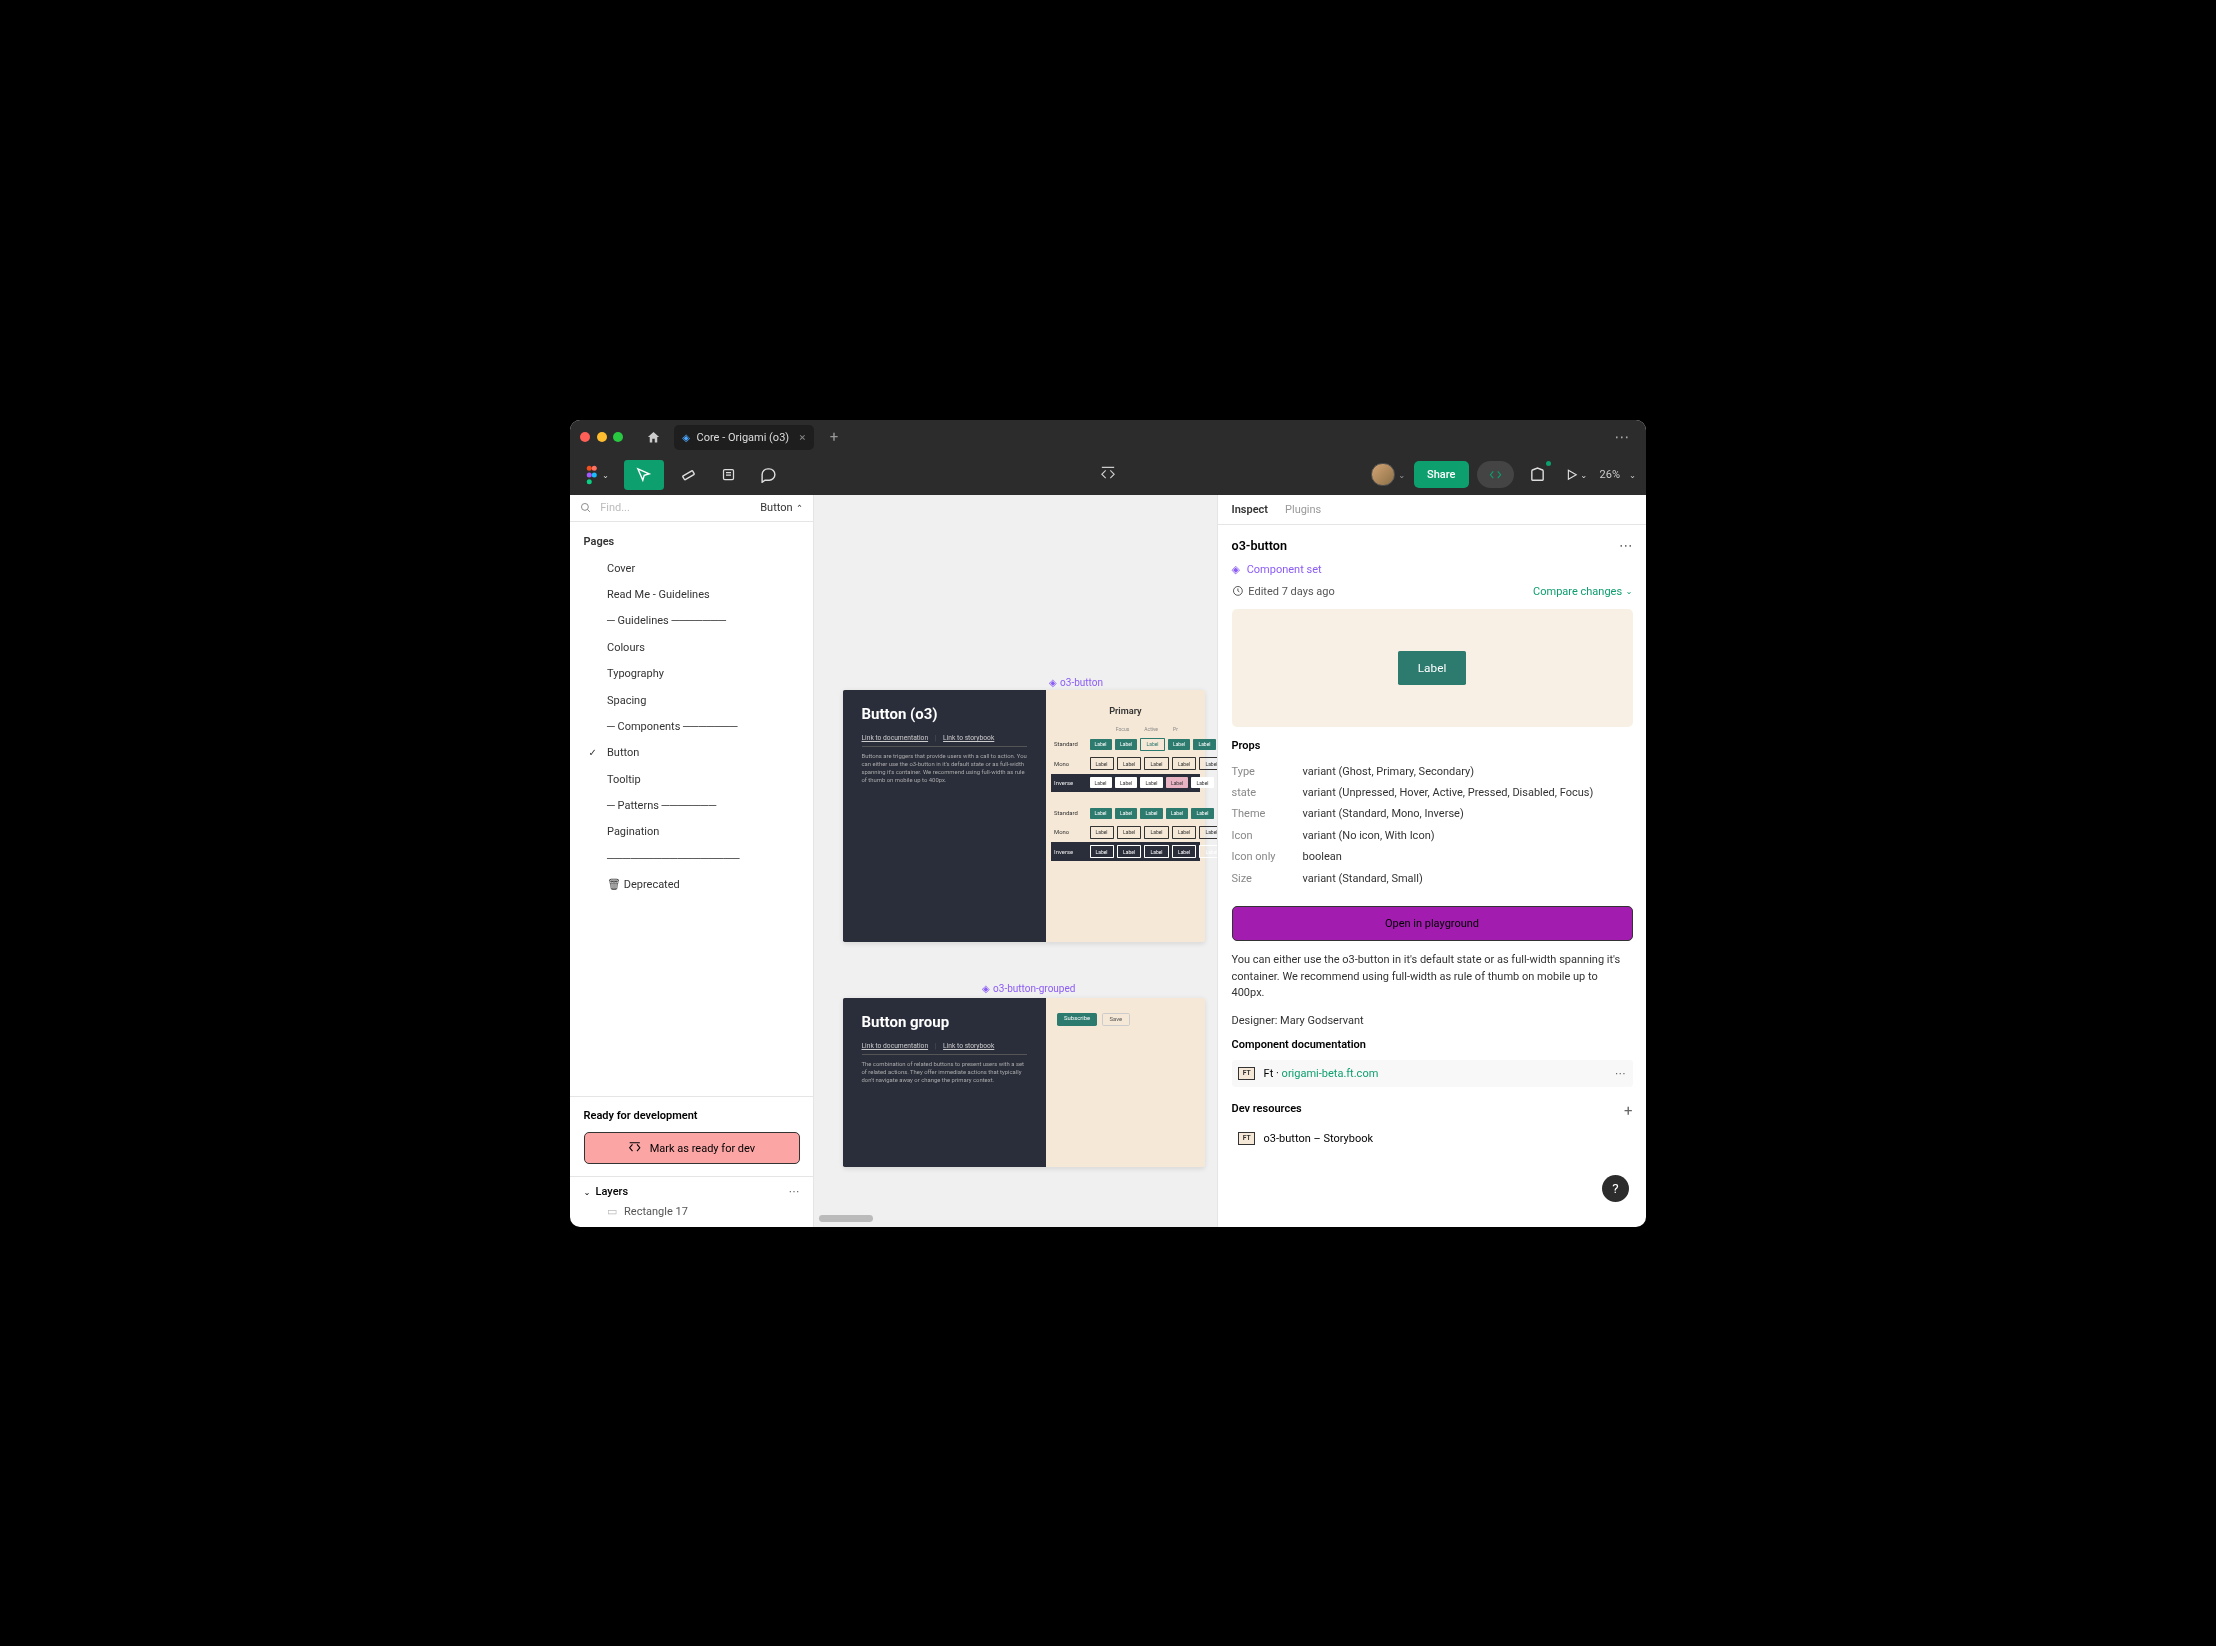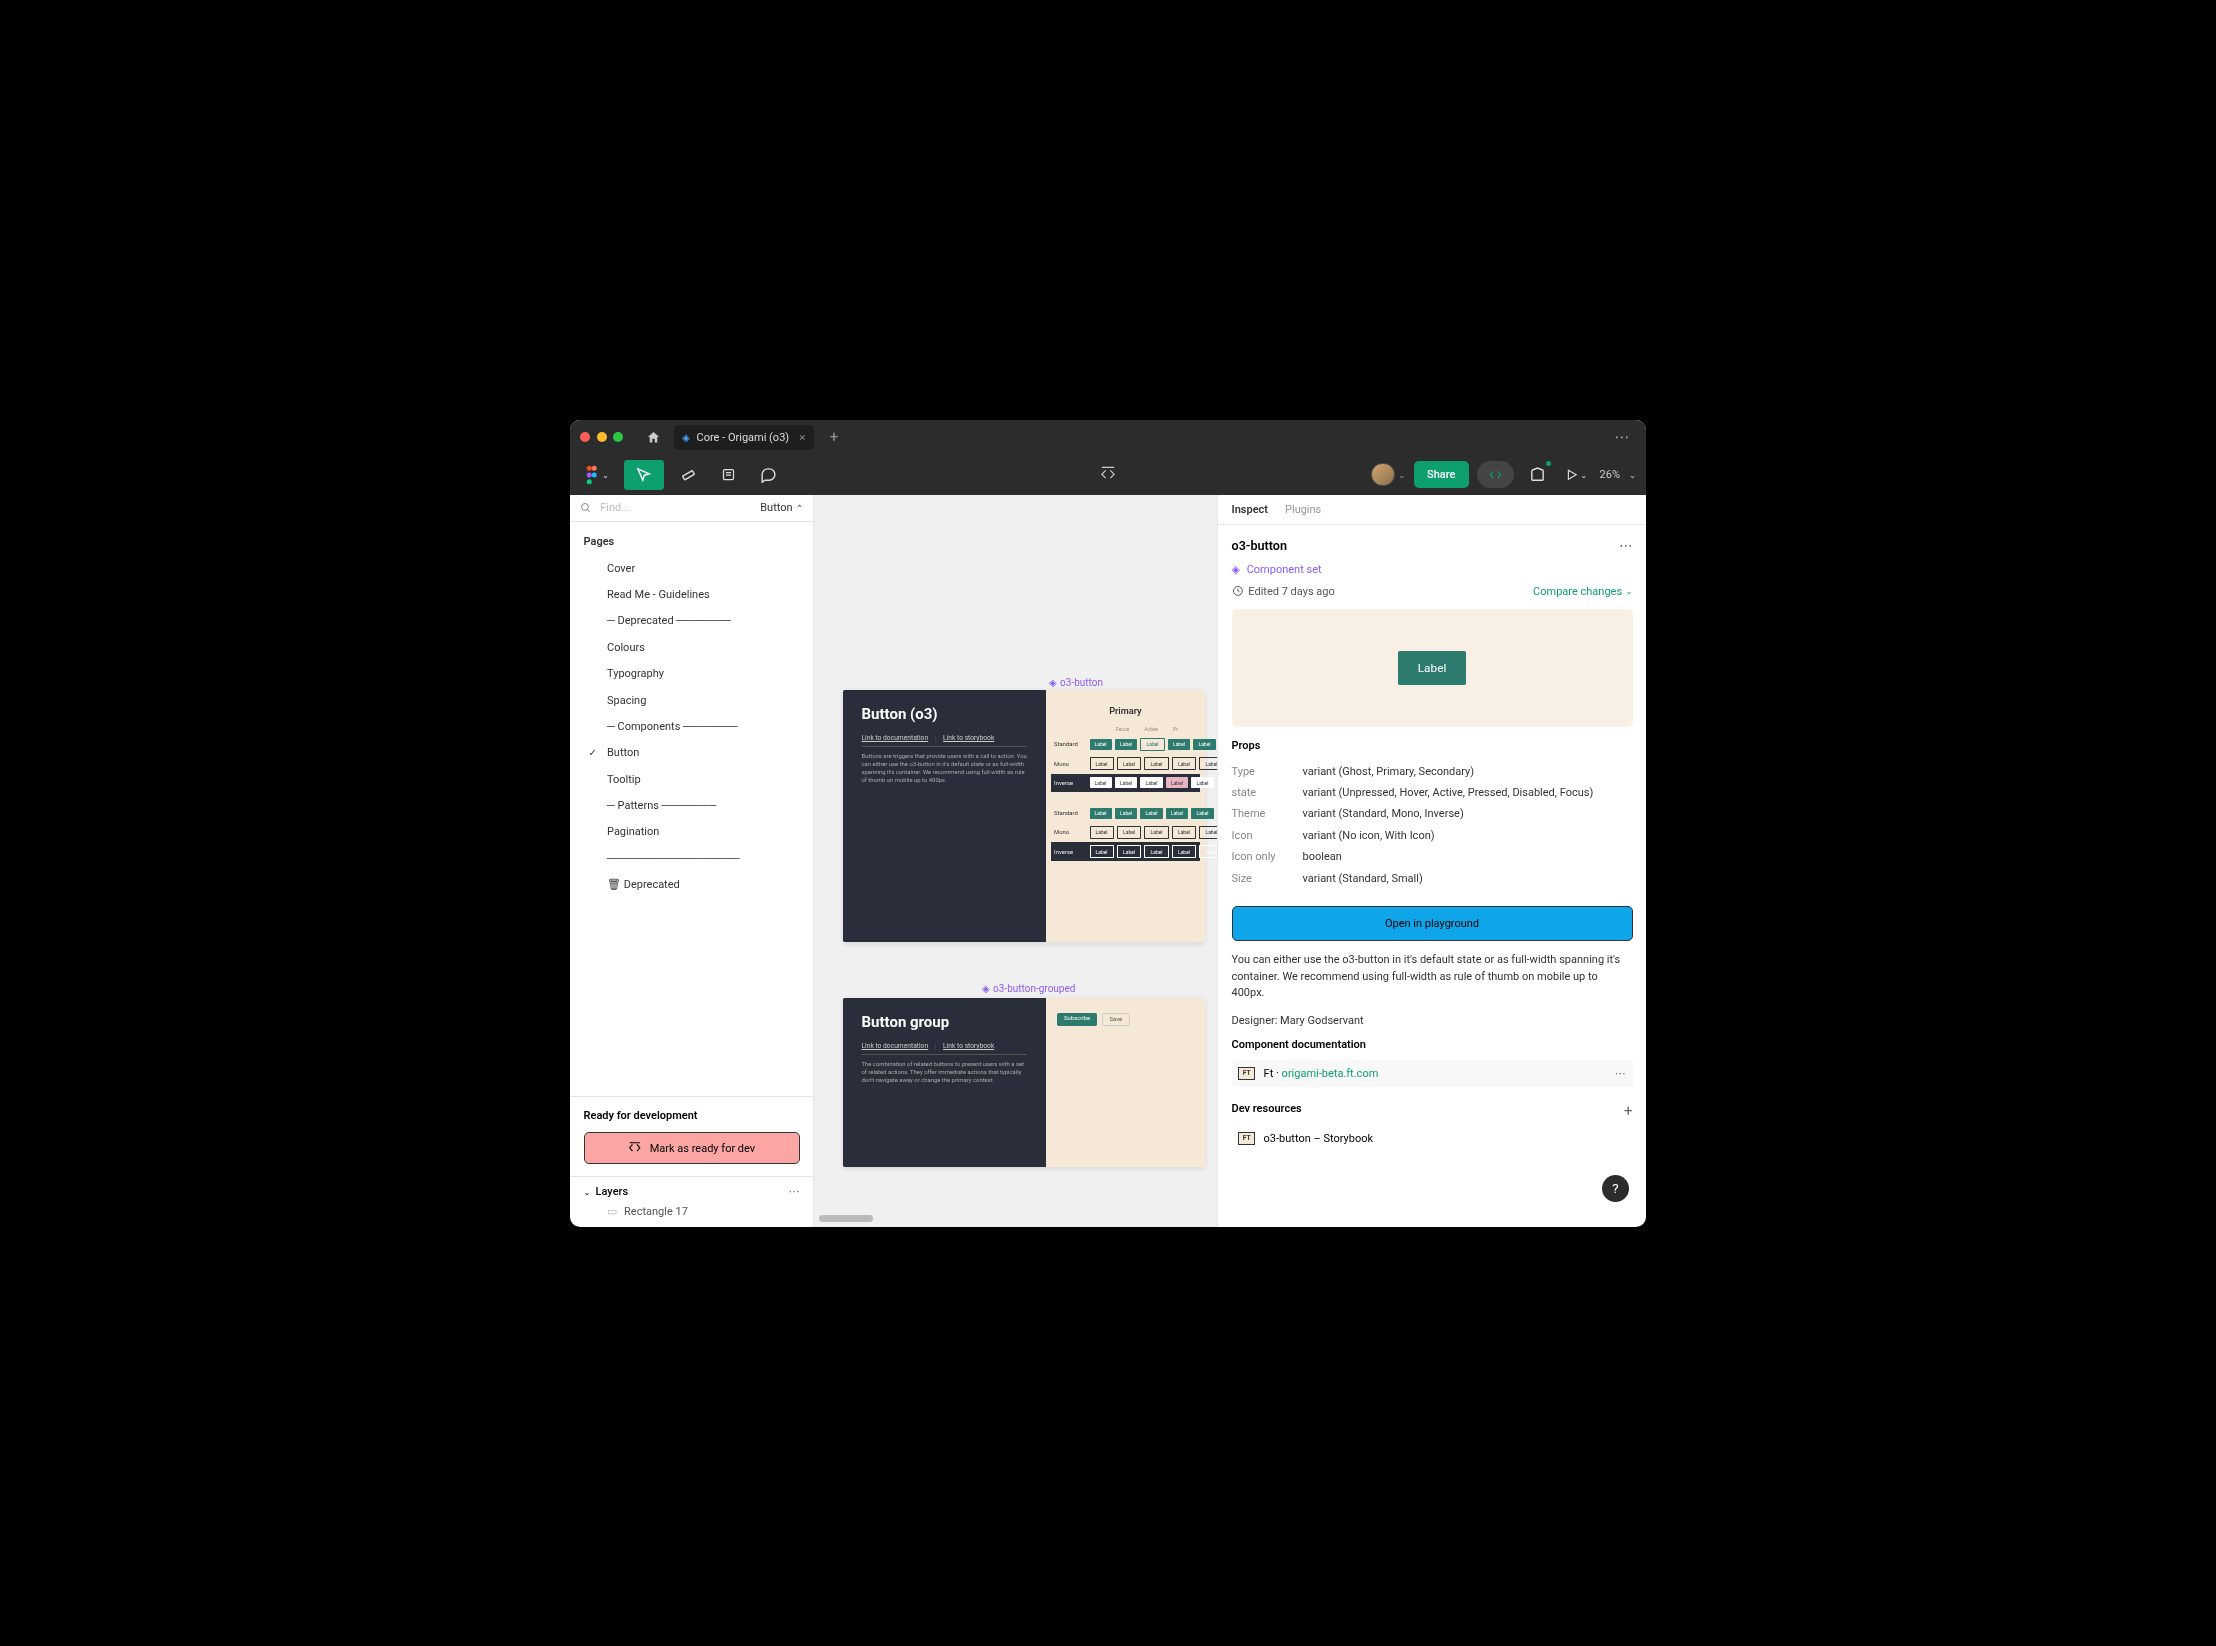--- a/index.html
+++ b/index.html
@@ -87,21 +87,21 @@
 .comp-meta { display: flex; align-items: center; gap: 6.7px; font-size: 11px; color: #8b5cf6; padding: 3.4px 0; }
 .edited-row { display: flex; align-items: center; justify-content: space-between; padding: 5px 0 11.8px; font-size: 11px; color: #555; gap: 8px; }
 .compare { color: #0d9f6e; display: flex; align-items: center; gap: 3.4px; }
 .preview-box { background: #f8f0e4; border-radius: 5px; height: 118px; display: flex; align-items: center; justify-content: center; }
 .preview-btn { background: #2d7a6e; color: #fff; padding: 10px 20px; font-size: 11.8px; border-radius: 1.7px; border: none; }
 .props-section { padding: 11.8px 0; }
 .props-section h5 { font-size: 11px; font-weight: 600; margin-bottom: 8.4px; }
 .prop-row { display: flex; padding: 4.2px 0; font-size: 11px; }
 .prop-row .k { width: 71px; color: #888; flex-shrink: 0; }
 .prop-row .v { color: #333; }
-.playground-btn { width: 100%; border: 0.8px solid #333; border-radius: 5px; padding: 10px; font-size: 11px; background: #0ea5e9; margin: 5px 0 11.8px; }
+.playground-btn { width: 100%; border: 0.8px solid #333; border-radius: 5px; padding: 10px; font-size: 11px; background: #a21caf; margin: 5px 0 11.8px; }
 .desc-text { font-size: 11px; color: #333; line-height: 1.5; margin-bottom: 11.8px; }
 .designer { font-size: 11px; color: #333; margin-bottom: 11.8px; }
 .doc-section h5 { font-size: 11px; font-weight: 600; margin-bottom: 8.4px; }
 .doc-link { display: flex; align-items: center; gap: 8.4px; padding: 6.7px; background: #f8f8f8; border-radius: 3.4px; font-size: 11px; margin-bottom: 3.4px; }
 .doc-link .ft-badge { width: 17px; height: 13.5px; background: #f5e8d7; border: 0.8px solid #333; font-size: 6.7px; display: flex; align-items: center; justify-content: center; font-weight: bold; color: #333; }
 .doc-link .url { color: #0d9f6e; }
 .doc-link .dots { margin-left: auto; color: #666; }
 .dev-res-header { display: flex; align-items: flex-start; justify-content: space-between; padding: 11.8px 0 8.4px; font-size: 11px; font-weight: 600; }
 .help-fab { position: absolute; bottom: 25px; right: 17px; width: 27px; height: 27px; border-radius: 50%; background: #2c2c2c; color: #fff; display: flex; align-items: center; justify-content: center; font-size: 13.5px; }
 svg { display: block; }
@@ -217,21 +217,21 @@
         <div class="filter-chip">
           <span>Button</span>
           <span class="chev">⌃</span>
         </div>
       </div>
       <div class="pages-section">
         <div class="section-title">Pages</div>
         <div id="pages-list">
             <div class="page-item">Cover</div>
             <div class="page-item">Read Me - Guidelines</div>
-            <div class="page-item">─ Deprecated ───────</div>
+            <div class="page-item">─ Guidelines ───────</div>
             <div class="page-item">Colours</div>
             <div class="page-item">Typography</div>
             <div class="page-item">Spacing</div>
             <div class="page-item">─ Components ───────</div>
             <div class="page-item sel">Button</div>
             <div class="page-item">Tooltip</div>
             <div class="page-item">─ Patterns ───────</div>
             <div class="page-item">Pagination</div>
             <div class="page-item">─────────────────</div>
             <div class="page-item">🗑 Deprecated</div>

